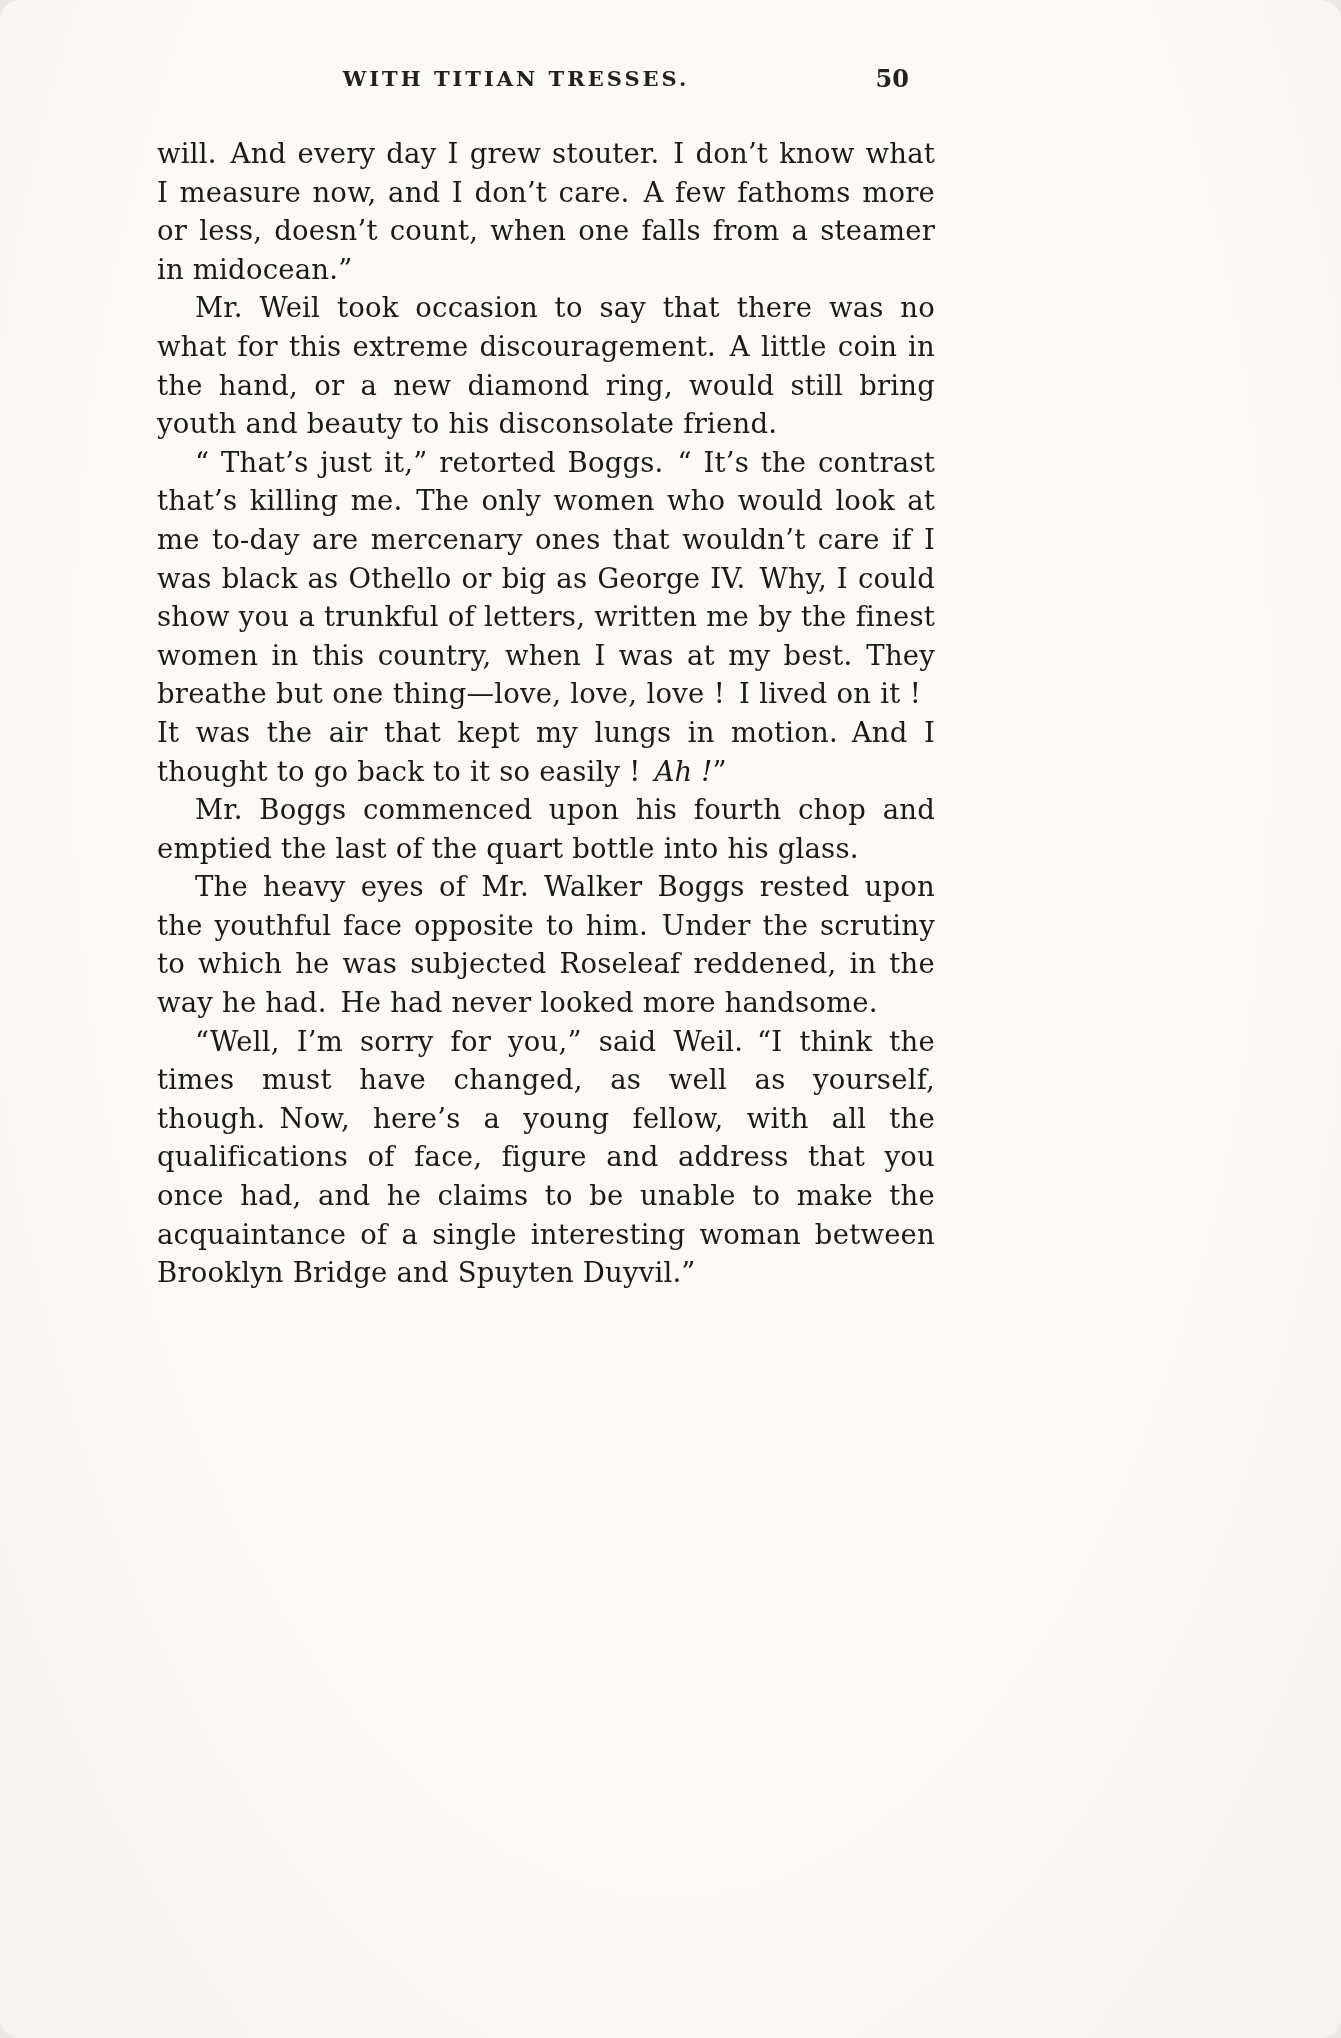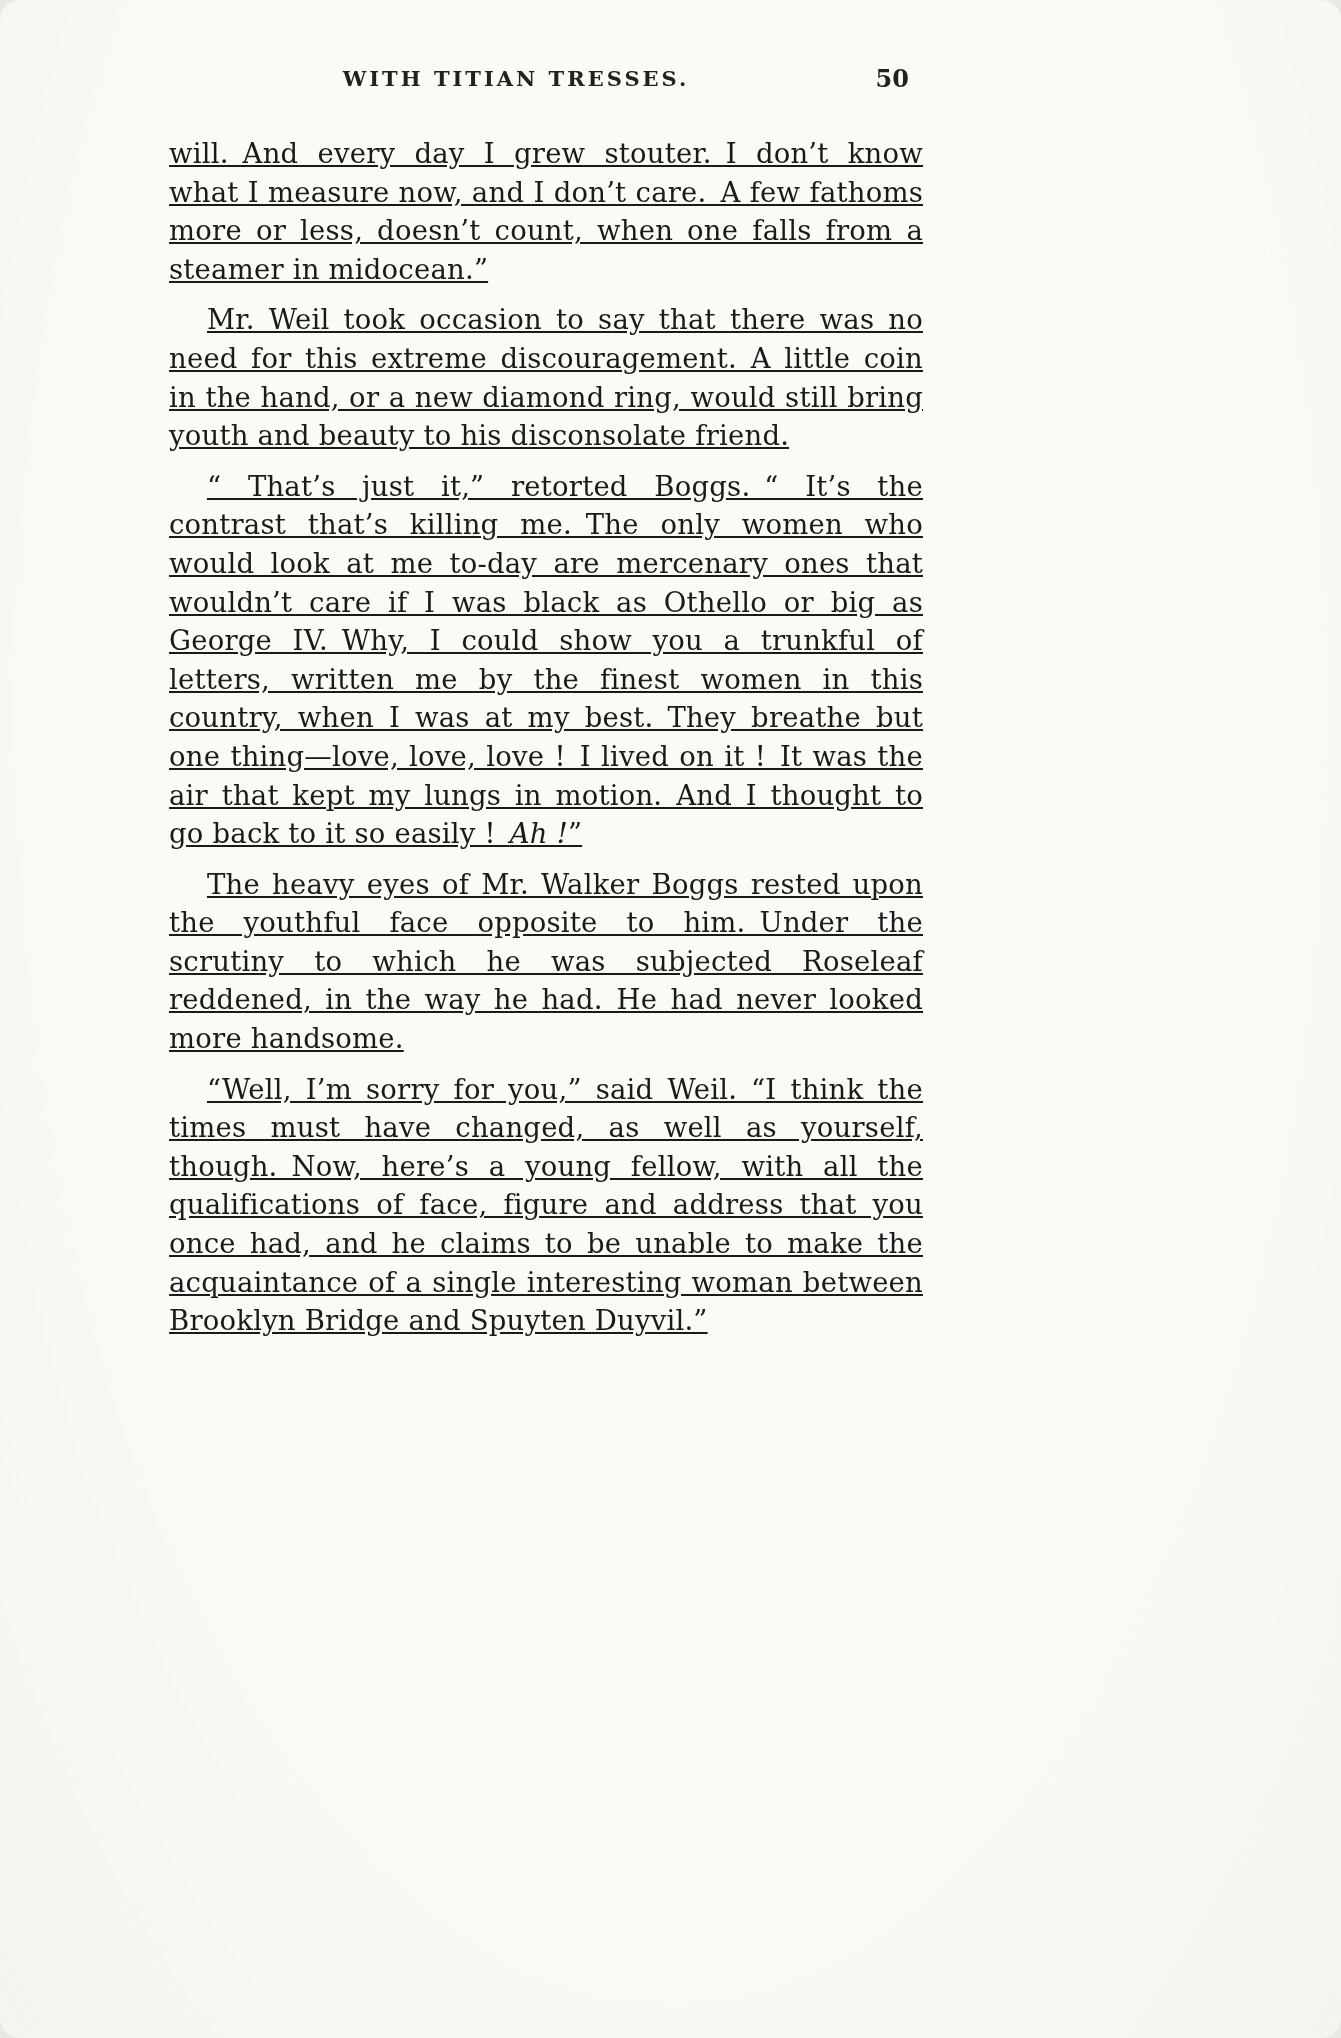--- a/index.html
+++ b/index.html
@@ -51,41 +51,41 @@
     color: #22211f;
   }
   .page-body {
     font-size: 27.5px;
     line-height: 38.6px;
     text-align: justify;
     color: #1b1a18;
     letter-spacing: 0.2px;
   }
   .page-body p {
-    margin: 12px;
+    margin: 0;
     padding: 0;
-    text-decoration: underline;
   }
   .page-body p.indent {
     text-indent: 38px;
   }
   .it {
     font-style: italic;
   }
 </style>
 </head>
 <body>
 
 <div class="page">
   <div class="text-block">
     <div class="page-header">
       <span class="running-title">WITH TITIAN TRESSES.</span>
       <span class="page-number">50</span>
     </div>
     <div class="page-body">
         <p class=""><span>will. And every day I grew stouter. I don’t know what I measure now, and I don’t care. A few fathoms more or less, doesn’t count, when one falls from a steamer in midocean.”</span></p>
-        <p class="indent"><span>Mr. Weil took occasion to say that there was no need for this extreme discouragement. A little coin in the hand, or a new diamond ring, would still bring youth and beauty to his disconsolate friend.</span></p>
+        <p class="indent"><span>Mr. Weil took occasion to say that there was no what for this extreme discouragement. A little coin in the hand, or a new diamond ring, would still bring youth and beauty to his disconsolate friend.</span></p>
         <p class="indent"><span>“ That’s just it,” retorted Boggs. “ It’s the contrast that’s killing me. The only women who would look at me to-day are mercenary ones that wouldn’t care if I was black as Othello or big as George IV. Why, I could show you a trunkful of letters, written me by the finest women in this country, when I was at my best. They breathe but one thing—love, love, love&nbsp;! I lived on it&nbsp;! It was the air that kept my lungs in motion. And I thought to go back to it so easily&nbsp;! </span><span class="it">Ah&nbsp;!</span><span>”</span></p>
+        <p class="indent"><span>Mr. Boggs commenced upon his fourth chop and emptied the last of the quart bottle into his glass.</span></p>
         <p class="indent"><span>The heavy eyes of Mr. Walker Boggs rested upon the youthful face opposite to him. Under the scrutiny to which he was subjected Roseleaf reddened, in the way he had. He had never looked more handsome.</span></p>
         <p class="indent"><span>“Well, I’m sorry for you,” said Weil. “I think the times must have changed, as well as yourself, though. Now, here’s a young fellow, with all the qualifications of face, figure and address that you once had, and he claims to be unable to make the acquaintance of a single interesting woman between Brooklyn Bridge and Spuyten Duyvil.”</span></p>
       </div>
   </div>
 </div>
 
 </body></html>

